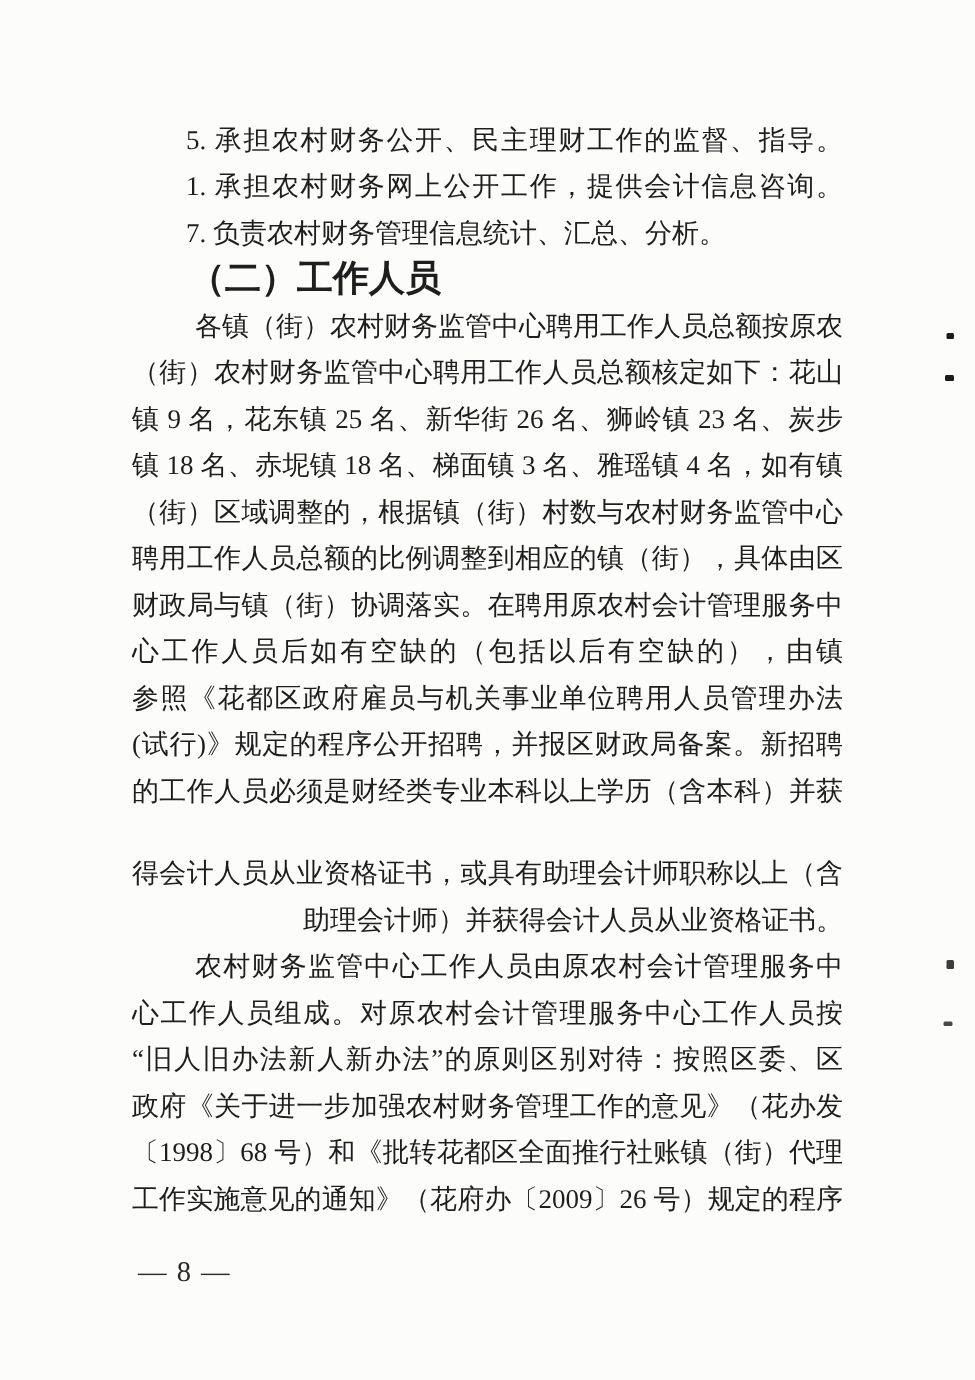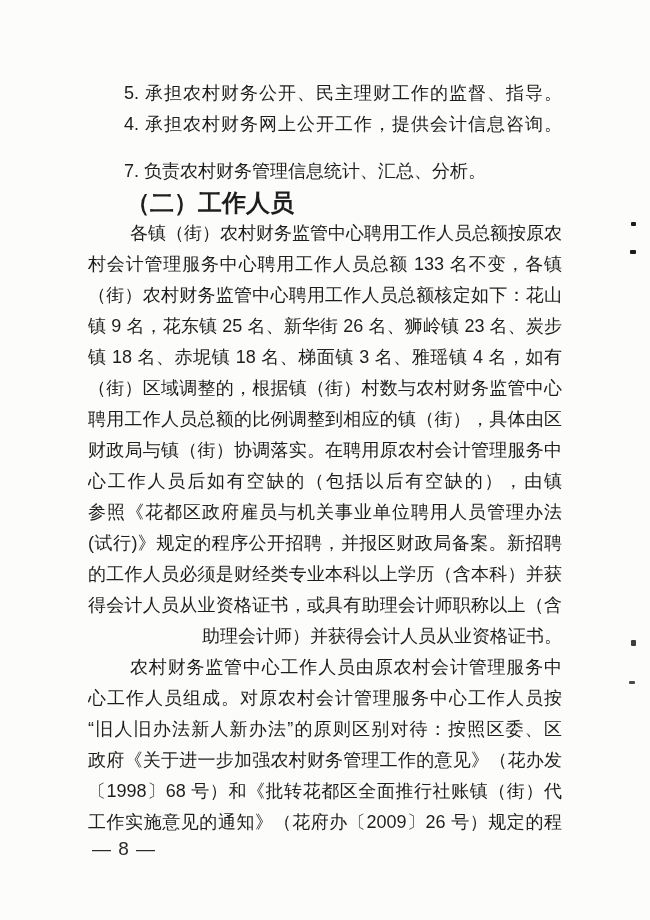--- a/index.html
+++ b/index.html
@@ -2,21 +2,21 @@
 <html><head>
 <meta charset="utf-8">
 <style>
   html, body { margin: 0; padding: 0; }
   .page {
     position: relative;
     width: 650px;
     height: 920px;
     background: #fcfcfb;
     overflow: hidden;
-    font-family: Liberation Sans, sans-serif;
+    font-family: Liberation Serif, serif;
     color: #1e1e1e;
   }
   .doc-body {
     position: absolute;
     left: 88px;
     top: 78px;
     width: 474px;
   }
   .doc-line {
     height: 31px;
@@ -53,36 +53,35 @@
   .speck.s2 { left: 630px; top: 250px; width: 6px; height: 4px; }
   .speck.s3 { left: 631px; top: 640px; width: 5px; height: 6px; opacity: .85; }
   .speck.s4 { left: 629px; top: 681px; width: 6px; height: 3px; opacity: .8; }
 </style>
 </head>
 <body>
 
 <div class="page">
   <div class="doc-body">
       <div class="doc-line just" style="padding-left: 36px;">5. 承担农村财务公开、民主理财工作的监督、指导。</div>
-      <div class="doc-line just" style="padding-left: 36px;">4. 承担农村财务网上公开工作，提供会计信息咨询。</div>
-      <div class="doc-line" style="padding-left: 36px; margin-top: 16px;">7. 负责农村财务管理信息统计、汇总、分析。</div>
+      <div class="doc-line just" style="padding-left: 36px;">1. 承担农村财务网上公开工作，提供会计信息咨询。</div>
+      <div class="doc-line" style="padding-left: 36px;">7. 负责农村财务管理信息统计、汇总、分析。</div>
       <div class="doc-line bold" style="padding-left: 38px;">（二）工作人员</div>
       <div class="doc-line just" style="padding-left: 42px;">各镇（街）农村财务监管中心聘用工作人员总额按原农</div>
-      <div class="doc-line just" style="padding-left: 0px;">村会计管理服务中心聘用工作人员总额 133 名不变，各镇</div>
       <div class="doc-line just" style="padding-left: 0px;">（街）农村财务监管中心聘用工作人员总额核定如下：花山</div>
       <div class="doc-line just" style="padding-left: 0px;">镇 9 名，花东镇 25 名、新华街 26 名、狮岭镇 23 名、炭步</div>
       <div class="doc-line just" style="padding-left: 0px;">镇 18 名、赤坭镇 18 名、梯面镇 3 名、雅瑶镇 4 名，如有镇</div>
       <div class="doc-line just" style="padding-left: 0px;">（街）区域调整的，根据镇（街）村数与农村财务监管中心</div>
       <div class="doc-line just" style="padding-left: 0px;">聘用工作人员总额的比例调整到相应的镇（街），具体由区</div>
       <div class="doc-line just" style="padding-left: 0px;">财政局与镇（街）协调落实。在聘用原农村会计管理服务中</div>
       <div class="doc-line just" style="padding-left: 0px;">心工作人员后如有空缺的（包括以后有空缺的），由镇（街）</div>
       <div class="doc-line just" style="padding-left: 0px;">参照《花都区政府雇员与机关事业单位聘用人员管理办法</div>
       <div class="doc-line just" style="padding-left: 0px;">(试行)》规定的程序公开招聘，并报区财政局备案。新招聘</div>
       <div class="doc-line just" style="padding-left: 0px;">的工作人员必须是财经类专业本科以上学历（含本科）并获</div>
-      <div class="doc-line just" style="padding-left: 0px;">得会计人员从业资格证书，或具有助理会计师职称以上（含</div>
+      <div class="doc-line just" style="padding-left: 0px; margin-top: 24px;">得会计人员从业资格证书，或具有助理会计师职称以上（含</div>
       <div class="doc-line" style="padding-left: 0px; text-align: right;">助理会计师）并获得会计人员从业资格证书。</div>
       <div class="doc-line just" style="padding-left: 42px;">农村财务监管中心工作人员由原农村会计管理服务中</div>
       <div class="doc-line just" style="padding-left: 0px;">心工作人员组成。对原农村会计管理服务中心工作人员按</div>
       <div class="doc-line just" style="padding-left: 0px;">“旧人旧办法新人新办法”的原则区别对待：按照区委、区</div>
       <div class="doc-line just" style="padding-left: 0px;">政府《关于进一步加强农村财务管理工作的意见》（花办发</div>
       <div class="doc-line just" style="padding-left: 0px;">〔1998〕68 号）和《批转花都区全面推行社账镇（街）代理</div>
       <div class="doc-line just" style="padding-left: 0px;">工作实施意见的通知》（花府办〔2009〕26 号）规定的程序</div>
     </div>
 
   <div class="page-footer">— 8 —</div>

